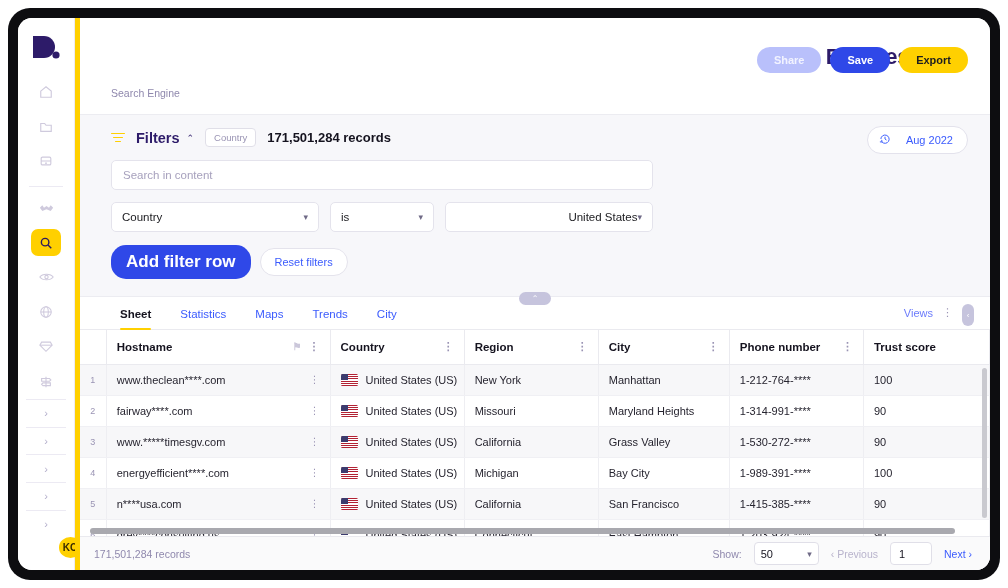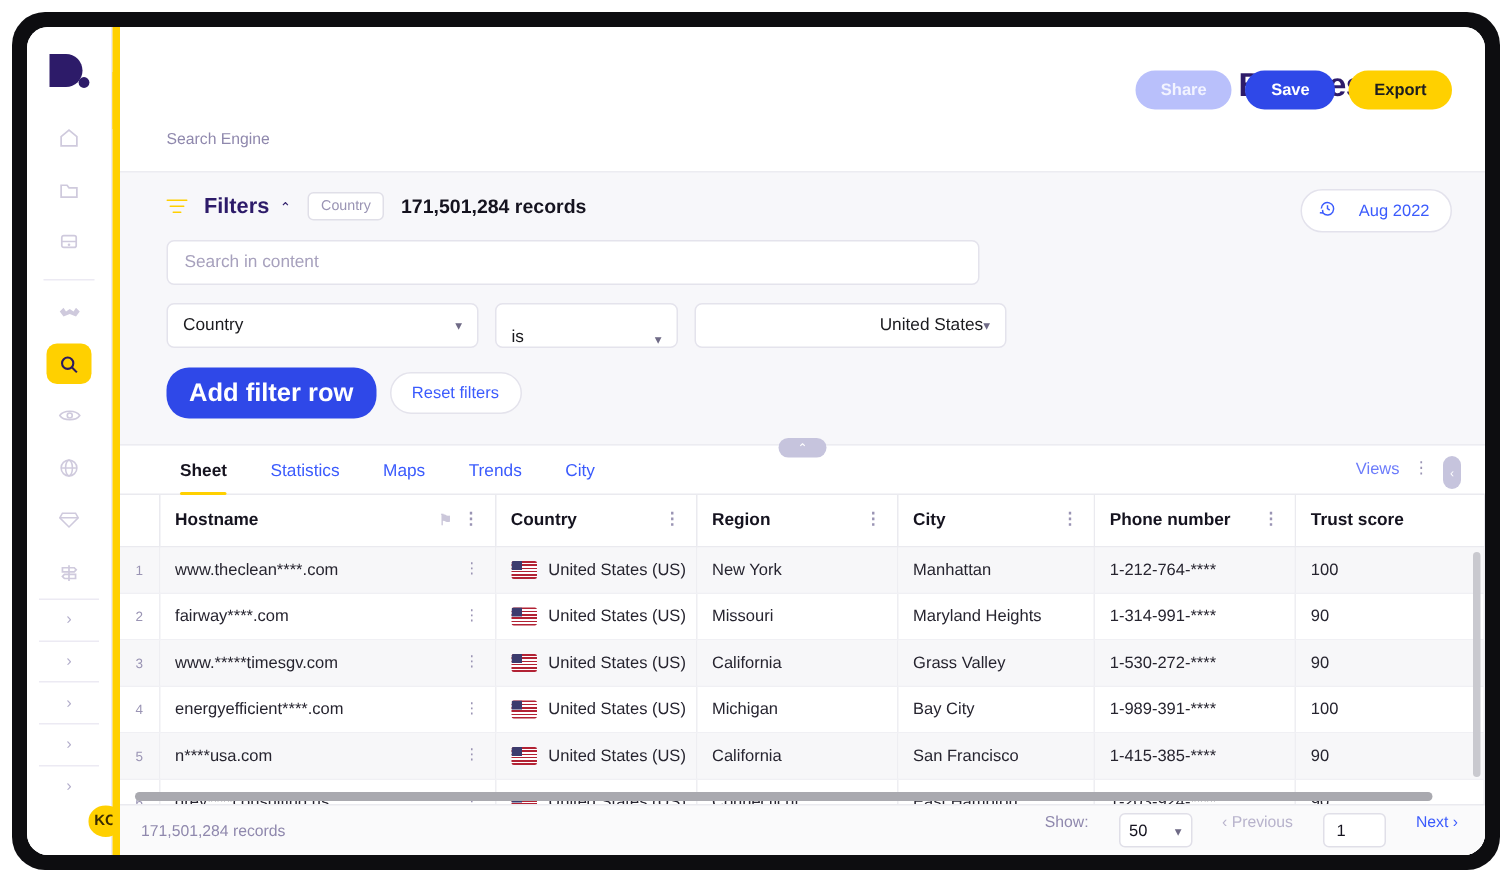--- a/index.html
+++ b/index.html
@@ -162,21 +162,21 @@
   #search-box input::placeholder { color: #a7a1bd; }
 
   #filter-row { margin-top: 12px; display: flex; gap: 11px; }
   .select {
     height: 30px; background: #ffffff; border: 1px solid #e4e3ec; border-radius: 5px;
     display: flex; align-items: center; justify-content: space-between;
     padding: 0 10px; font-size: 11.5px; color: #1a1a1e;
   }
   .select .cv { color: #6f6a86; font-size: 9px; }
   .sel-field { width: 208px; }
-  .sel-op    { width: 122px; align-items: flex-end; }
+  .sel-op    { width: 104px; }
   .sel-val   { width: 208px; justify-content: flex-end; }
 
   #filter-actions { margin-top: 13px; display: flex; gap: 9px; align-items: center; }
   .btn-addrow {
     background: #2f48e8; color: #fff; border-radius: 15px;
     font-size: 17px; font-weight: bold; padding: 7px 15px; border: none; cursor: pointer;
     font-family: "Liberation Sans", sans-serif;
   }
   .btn-reset {
     background: #ffffff; color: #3b5bfd; border: 1px solid #e4e3ec; border-radius: 15px;
@@ -271,24 +271,24 @@
   }
 
   
   #footer {
     height: 34px; background: #fafafb;
     border-top: 1px solid #eaeaef;
     display: flex; align-items: center; justify-content: space-between;
     padding: 0 18px 0 14px;
   }
   #footer-records { font-size: 10.5px; color: #8f88ad; }
-  #pager { display: flex; gap: 20px; }
+  #pager { display: flex; align-items: center; gap: 12px; }
   #show-label { font-size: 10.5px; color: #8f88ad; }
   #show-select {
-    width: 49px; height: 23px; border: 1px solid #e0dfe8; border-radius: 4px;
+    width: 65px; height: 23px; border: 1px solid #e0dfe8; border-radius: 4px;
     background: #fff; display: flex; align-items: center; justify-content: space-between;
     padding: 0 6px; font-size: 11px; color: #15131f;
   }
   .pg-prev { font-size: 10.5px; color: #b8b3cc; }
   #pg-input {
     width: 42px; height: 23px; border: 1px solid #e0dfe8; border-radius: 4px;
     background: #fff; font-size: 11px; color: #15131f;
     display: flex; align-items: center; padding-left: 8px;
   }
   .pg-next { font-size: 10.5px; color: #3b5bfd; }

